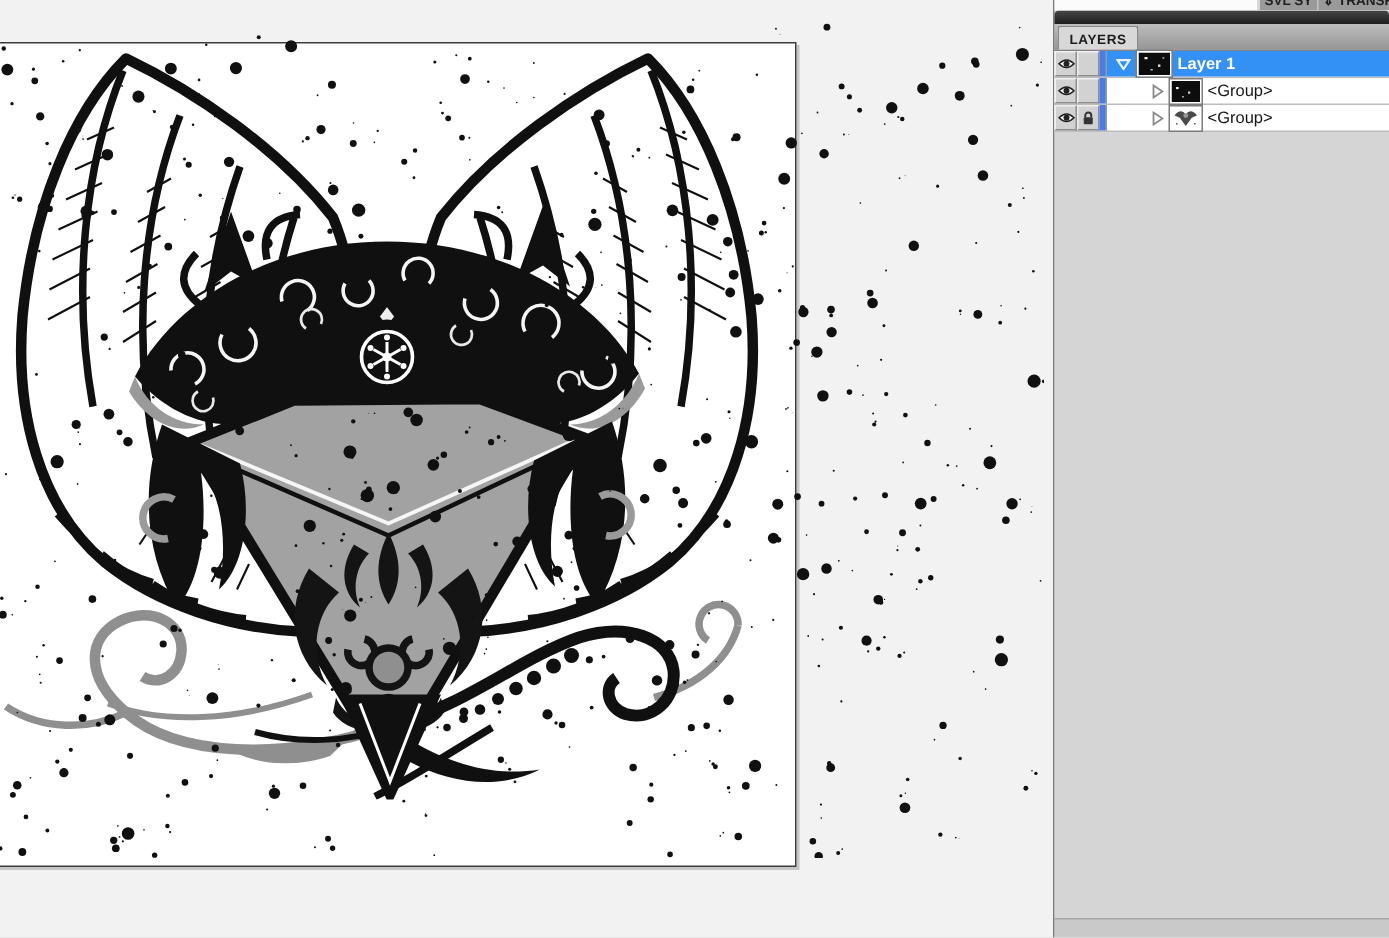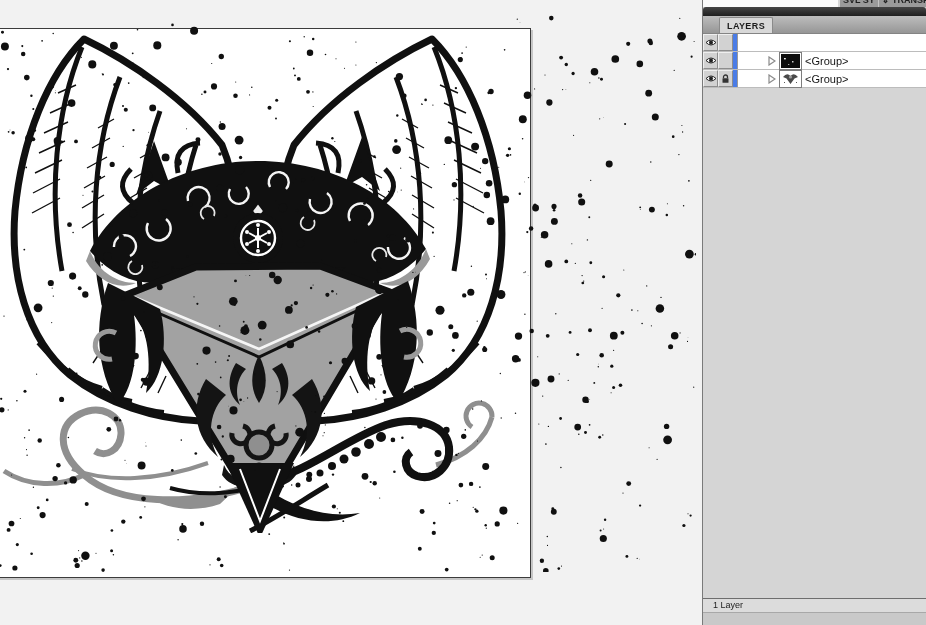--- a/index.html
+++ b/index.html
@@ -17,21 +17,21 @@
          border-left:1px solid #7a7a7a;background:#d5d5d5;box-sizing:border-box;}
   #panel-topgap{height:7px;background:#fbfbfb;position:relative;overflow:hidden;flex:none;}
   #clip-tabs{position:absolute;right:0;top:0;height:7px;width:86px;background:#9a9a9a;
              border-left:2px solid #d6d6d6;overflow:hidden;white-space:nowrap;}
   #clip-tabs .ct{display:inline-block;font-size:9px;font-weight:bold;color:#1f1f1f;
                  line-height:14px;margin-top:-7px;padding:0 3px;vertical-align:top;}
   #clip-tabs .ct + .ct{border-left:1px solid #c4c4c4;}
   #panel-darkbar{height:9px;background:linear-gradient(#454545,#1f1f1f);border-radius:3px 3px 0 0;flex:none;}
   #tab-row{height:17px;background:linear-gradient(#bdbdbd,#969696);border-bottom:1px solid #848484;
            display:flex;align-items:flex-end;flex:none;}
-  #layers-tab{margin-left:16px;height:16px;box-sizing:border-box;background:#d8d8d8;border:1px solid #8a8a8a;border-bottom:none;
+  #layers-tab{margin-left:2px;height:16px;box-sizing:border-box;background:#d8d8d8;border:1px solid #8a8a8a;border-bottom:none;
               border-radius:2px 2px 0 0;font-size:9px;font-weight:bold;letter-spacing:.4px;color:#1c1c1c;
               padding:3px 7px 0 7px;}
   #rows{background:#ffffff;flex:none;}
   .lrow{display:flex;height:18px;align-items:stretch;border-bottom:1px solid #bcbcbc;box-sizing:border-box;background:#fff;}
   .cell{width:15px;flex:none;background:#d2d2d2;border:1px solid;border-color:#efefef #8d8d8d #8d8d8d #efefef;
         box-sizing:border-box;display:flex;align-items:center;justify-content:center;}
   .colorbar{width:5px;flex:none;background:#4a7ce6;border-right:1px solid #9a9a9a;box-sizing:border-box;}
   .rowbody{flex:1;display:flex;align-items:center;gap:4px;padding-left:6px;font-size:11px;color:#151515;}
   .lrow.sel .rowbody{background:#3390f4;color:#ffffff;font-weight:bold;}
   .lrow .rowbody.indent{padding-left:30px;}
@@ -805,20 +805,37 @@
 
       <div class="lrow sel">
         <div class="cell">
           <svg width="12" height="9" viewBox="0 0 12 9">
               <path d="M1,4.5 Q6,-0.5 11,4.5 Q6,9.5 1,4.5 Z" fill="#f8f8f8" stroke="#222" stroke-width="1"></path>
               <circle cx="6" cy="4.5" r="2" fill="#222"></circle>
             </svg>
         </div>
         <div class="cell"></div>
         <div class="colorbar"></div>
+        <div class="rowbody">
+          <span class="tri">
+            <svg width="10" height="8" viewBox="0 0 10 8">
+                <polygon points="1,1 9,1 5,7" fill="none" stroke="#eaf3ff" stroke-width="1.5"></polygon>
+              </svg>
+          </span>
+          <span class="thumb">
+            <svg width="21" height="15" viewBox="0 0 21 15">
+                <rect width="21" height="15" fill="#0d0d0d"></rect>
+                <rect x="4" y="3" width="2" height="1.5" fill="#eee"></rect>
+                <rect x="13" y="8" width="1.6" height="1.6" fill="#ddd"></rect>
+                <rect x="8" y="11" width="1.5" height="1" fill="#bbb"></rect>
+                <rect x="16" y="3" width="1.2" height="1.2" fill="#999"></rect>
+              </svg>
+          </span>
+          <span>Layer 1</span>
+        </div>
       </div>
 
       <div class="lrow">
         <div class="cell">
           <svg width="12" height="9" viewBox="0 0 12 9">
               <path d="M1,4.5 Q6,-0.5 11,4.5 Q6,9.5 1,4.5 Z" fill="#f8f8f8" stroke="#222" stroke-width="1"></path>
               <circle cx="6" cy="4.5" r="2" fill="#222"></circle>
             </svg>
         </div>
         <div class="cell"></div>
@@ -870,17 +887,16 @@
                 <rect x="15" y="10" width="1" height="1" fill="#555"></rect>
               </svg>
           </span>
           <span>&lt;Group&gt;</span>
         </div>
       </div>
 
     </div>
 
     <div id="panel-empty"></div>
-    <div id="status-bar">1 Layer</div>
     <div id="below-strip"></div>
   </div>
 
 </div>
 
 </body></html>

